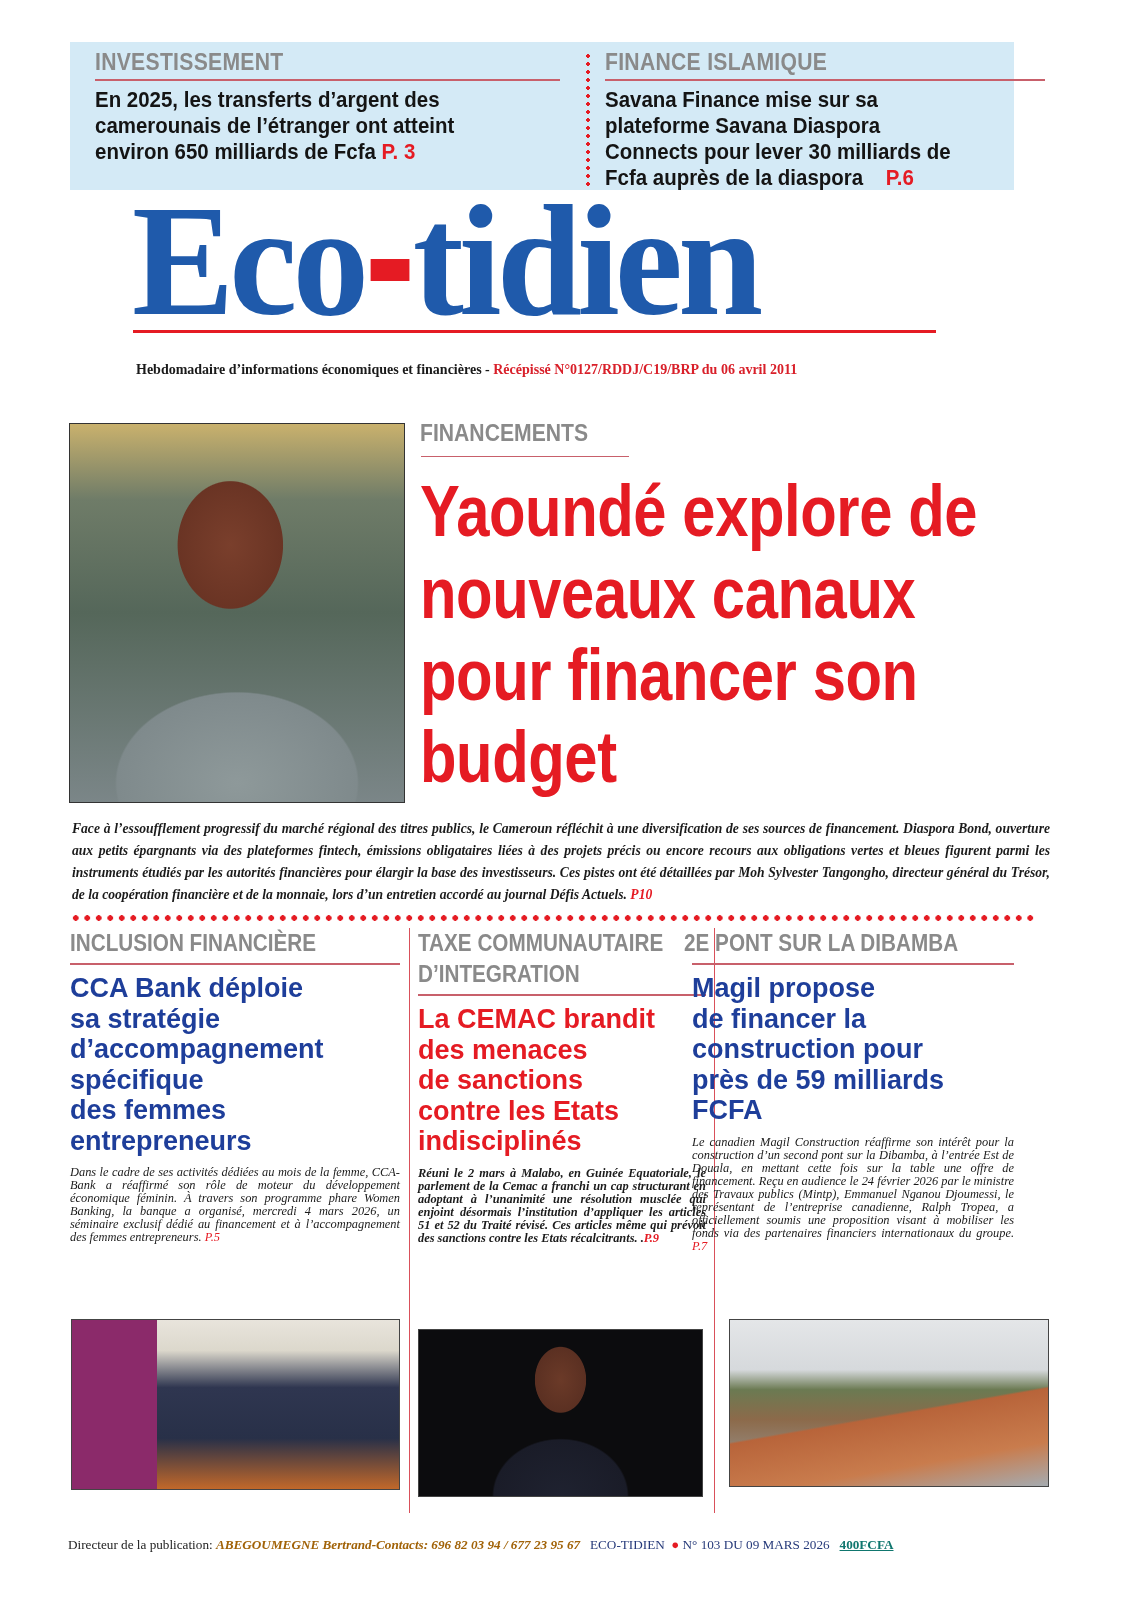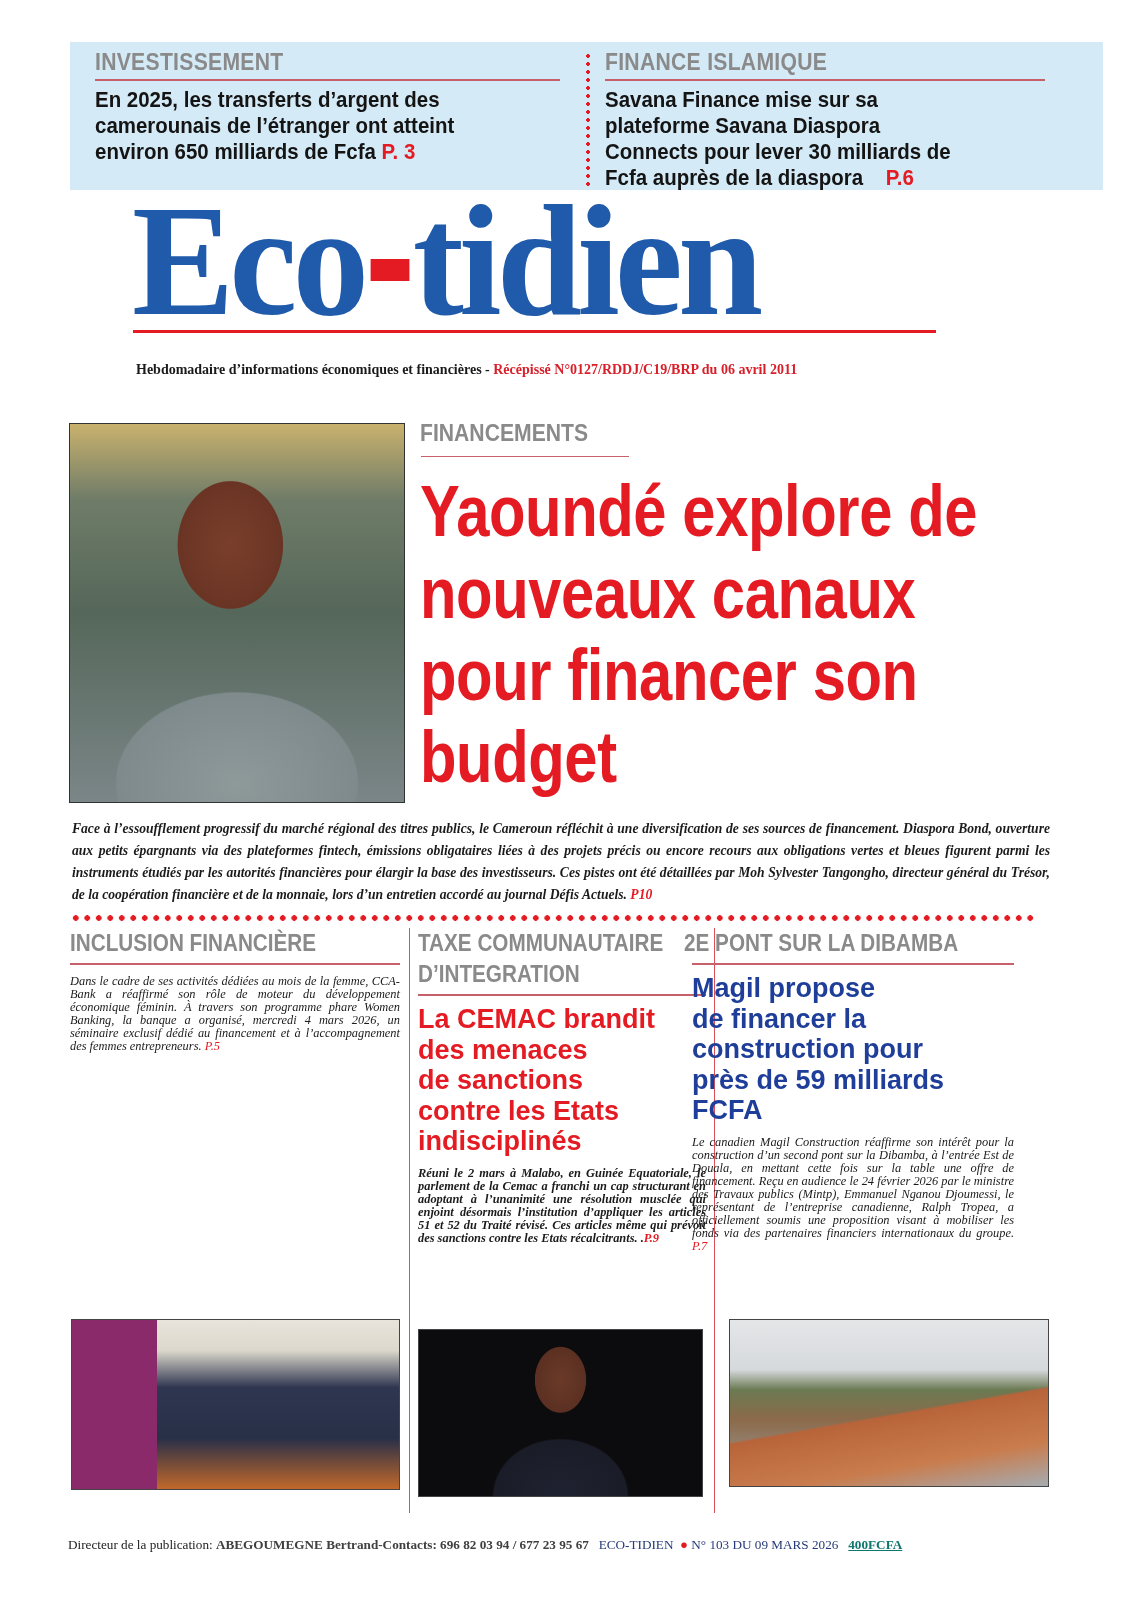--- a/index.html
+++ b/index.html
@@ -1,21 +1,21 @@
 <!DOCTYPE html>
 <html><head>
 <meta charset="utf-8">
 <style>
   * { box-sizing: border-box; margin: 0; padding: 0; }
   html, body { width: 1140px; height: 1600px; background: #ffffff; overflow: hidden; }
   body { position: relative; font-family: "Liberation Sans", sans-serif; color: #1a1a1a; }
 
   
   .banner {
-    position: absolute; left: 70px; top: 42px; width: 1033px; height: 148px;
+    position: absolute; left: 70px; top: 42px; width: 944px; height: 148px;
     background: #d4eaf6;
   }
   .banner-col { position: absolute; top: 6px; }
   .banner-col.left { left: 25px; width: 465px; }
   .banner-col.right { left: 535px; width: 455px; }
   .banner-kicker {
     font-family: "Liberation Sans", sans-serif; font-weight: 700; font-size: 23px;
     color: #8a8a8a; letter-spacing: 0.3px; transform: scaleX(0.92); transform-origin: left;
     white-space: nowrap; line-height: 28px;
   }
@@ -132,21 +132,21 @@
     background:
       linear-gradient(170deg, transparent 0%, transparent 55%, #b8643a 56%, #c97c4d 80%, #a5abb0 100%),
       linear-gradient(180deg, #e4e6e8 0%, #d6d9dc 30%, #6b7a52 42%, #8c6a4a 60%, #9ea3a8 100%);
   }
 
   
   .footer {
     position: absolute; left: 68px; top: 1537px; width: 1000px;
     font-family: "Liberation Serif", serif; font-size: 13.2px; white-space: nowrap; color: #222;
   }
-  .footer .navy { color: #404040; font-weight: 700; }
+  .footer .navy { color: #a16207; font-weight: 700; font-style: italic; }
   .footer .navy-plain { color: #263a7a; }
   .footer .reddot { color: #e51b23; }
   .footer .price { color: #0f766e; font-weight: 700; text-decoration: underline; }
 </style>
 </head>
 <body>
 
 <div class="banner">
   <div class="banner-col left">
     <div class="banner-kicker">INVESTISSEMENT</div>
@@ -195,20 +195,28 @@
 </div>
 
 <div class="dot-divider"></div>
 
 <div class="vrule a"></div>
 <div class="vrule b"></div>
 
 <div class="col col1">
   <div class="col-kicker">INCLUSION FINANCIÈRE</div>
   <div class="col-rule"></div>
+  <div class="col-headline blue">
+    <span>CCA Bank déploie</span>
+    <span>sa stratégie</span>
+    <span>d’accompagnement</span>
+    <span>spécifique</span>
+    <span>des femmes</span>
+    <span>entrepreneurs</span>
+  </div>
   <div class="col-body">
     <span>Dans le cadre de ses activités dédiées au mois de la femme, CCA-Bank a réaffirmé son rôle de moteur du développement économique féminin. À travers son programme phare Women Banking, la banque a organisé, mercredi 4 mars 2026, un séminaire exclusif dédié au financement et à l’accompagnement des femmes entrepreneurs. </span><span class="page-ref">P.5</span>
   </div>
 </div>
 <div class="col-photo photo1" title="Group of women and one man posing in a conference room"></div>
 
 <div class="col col2">
   <div class="col-kicker">TAXE COMMUNAUTAIRE</div>
   <div class="col-kicker">D’INTEGRATION</div>
   <div class="col-rule"></div>

